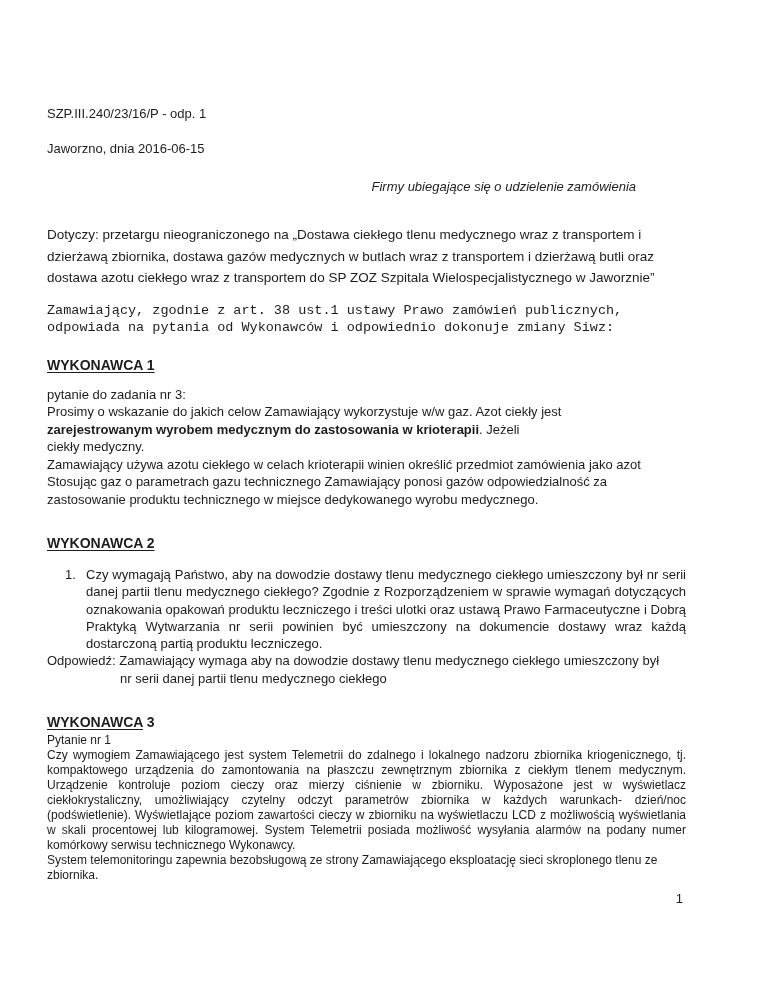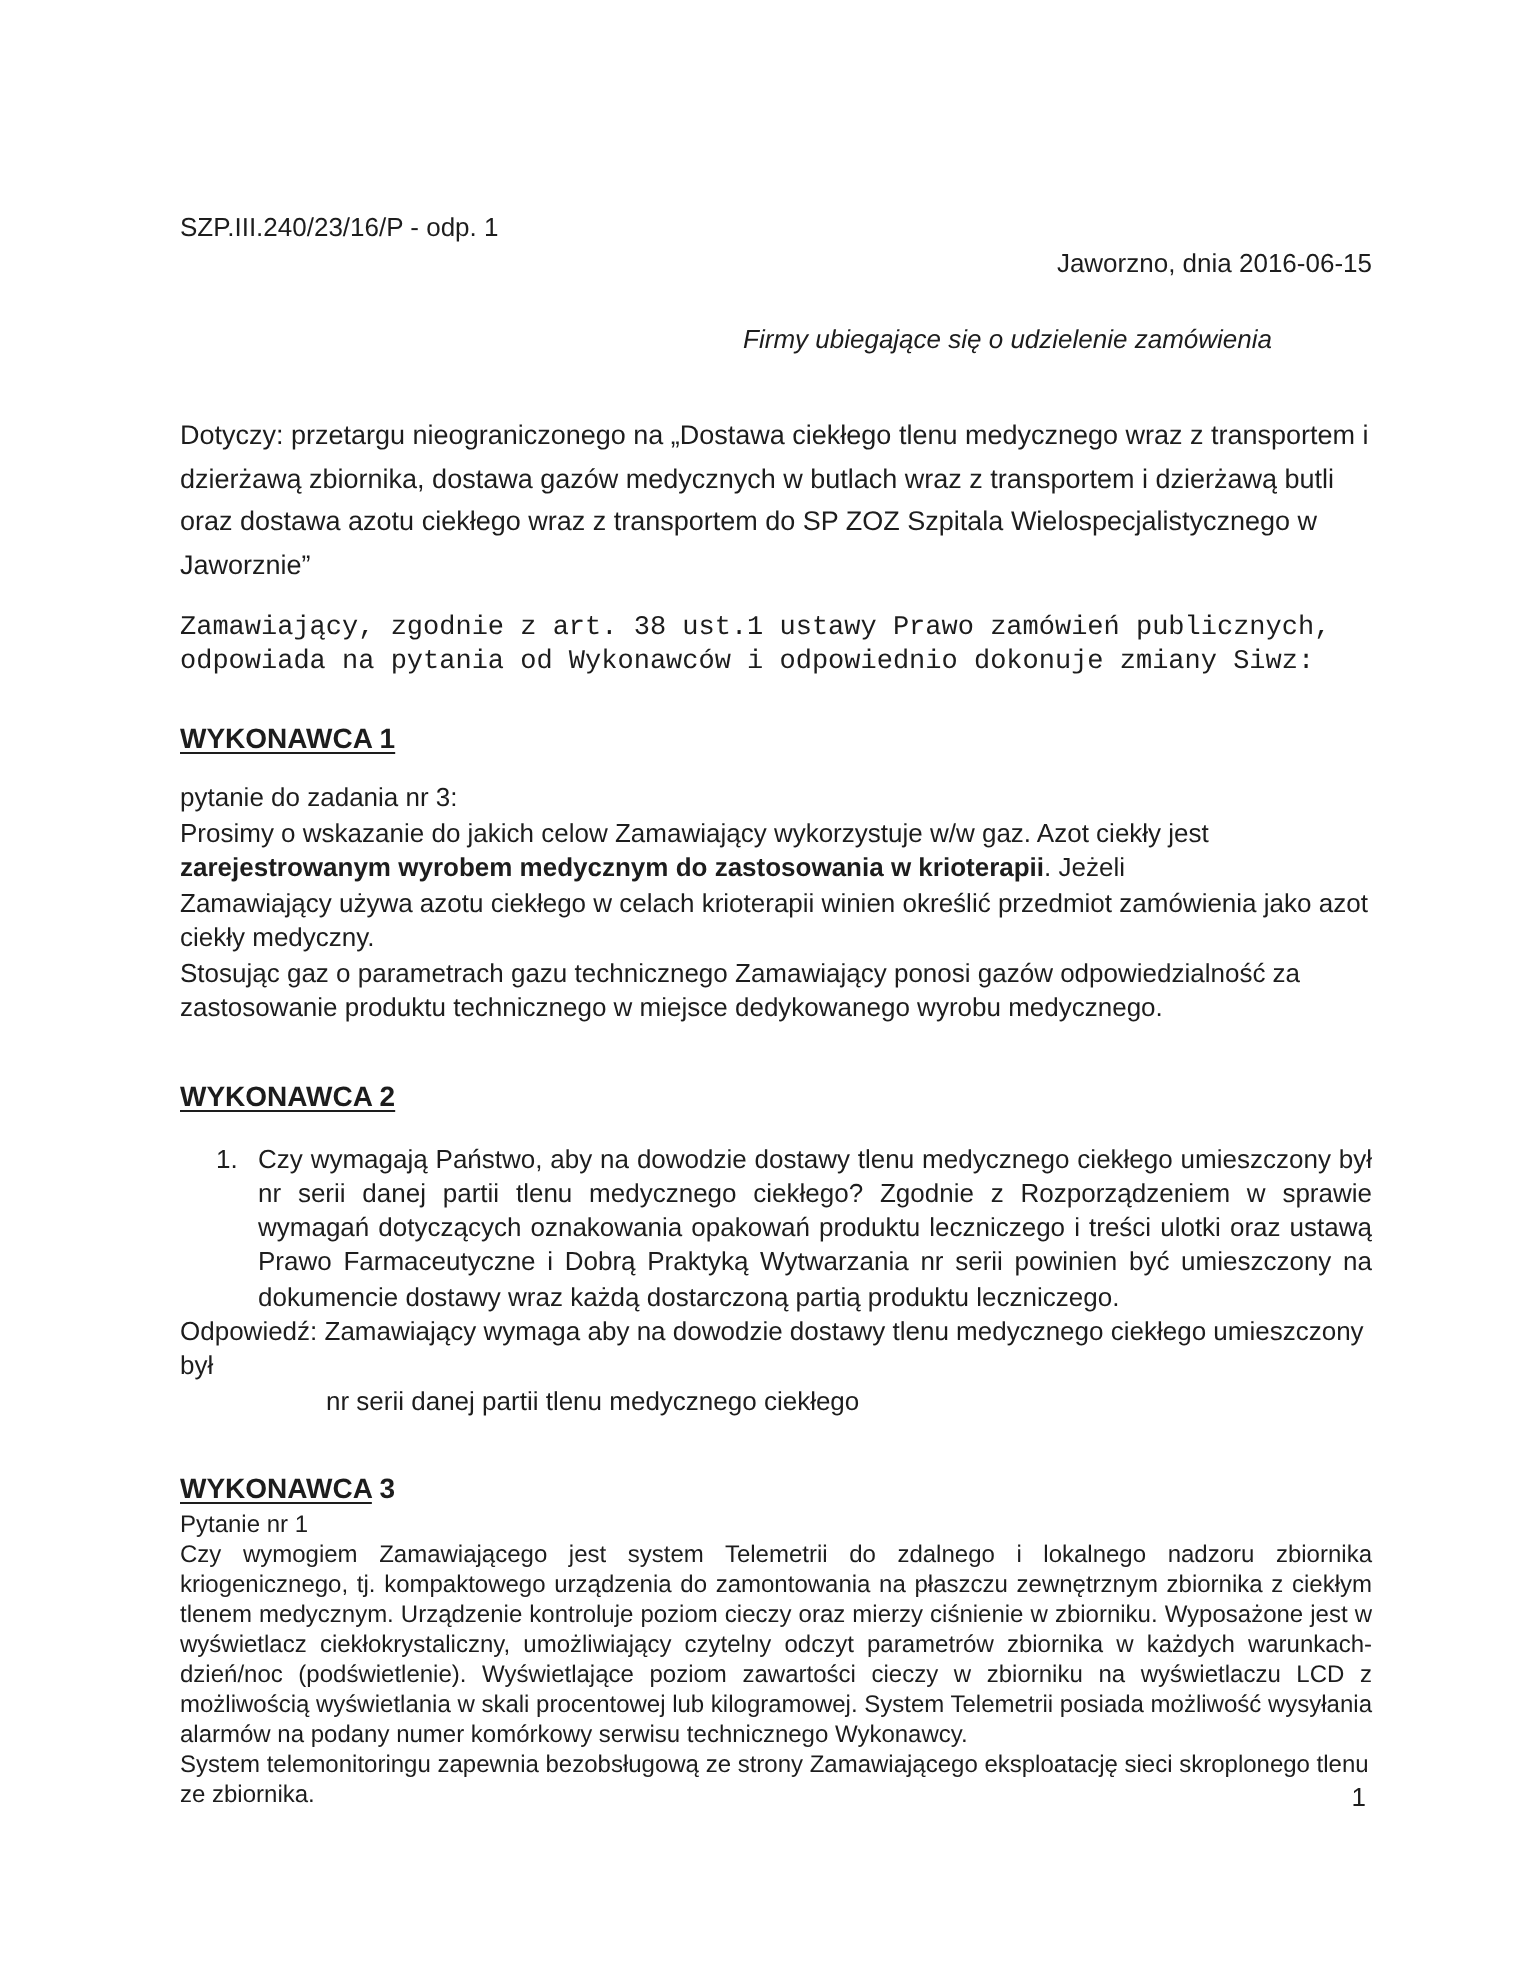--- a/index.html
+++ b/index.html
@@ -7,25 +7,25 @@
     width: 768px; height: 994px;
     background: #ffffff;
     color: #1d1d1d;
     font-family: "Liberation Sans", sans-serif;
     overflow: hidden;
     position: relative;
   }
   .page {
     box-sizing: border-box;
     width: 768px; height: 994px;
-    padding: 105px 82px 0 90px;
+    padding: 105px 82px 0 47px;
     position: relative;
   }
   .ref-line   { font-size: 13px; line-height: 17px; }
-  .date-line  { font-size: 13px; line-height: 17px; text-align: right; margin-top: 1px; }
+  .date-line  { font-size: 13px; line-height: 17px; text-align: left; margin-top: 18px; }
   .addressee  { font-size: 13px; font-style: italic; text-align: right;
                 padding-right: 50px; margin-top: 22px; }
   .subject    { font-size: 13.5px; line-height: 21.5px; margin-top: 30px; }
   .intro      { font-size: 13.5px; line-height: 17px; margin-top: 13px; font-family: Liberation Mono, monospace; }
 
   .sec-heading { font-size: 14px; font-weight: bold; line-height: 18px; }
   .u { text-decoration: underline; text-underline-offset: 2px; text-align: center; }
 
   .w1 { margin-top: 20px; }
   .w1 .q-label { font-size: 13px; line-height: 17.5px; margin-top: 12px; }
@@ -60,22 +60,22 @@
   <div class="addressee">Firmy ubiegające się o udzielenie zamówienia</div>
 
   <div class="subject">Dotyczy: przetargu nieograniczonego na „Dostawa ciekłego tlenu medycznego wraz z transportem  i dzierżawą zbiornika, dostawa gazów medycznych w butlach wraz z transportem  i dzierżawą butli oraz dostawa azotu ciekłego wraz z transportem do  SP ZOZ  Szpitala Wielospecjalistycznego w Jaworznie”</div>
   <div class="intro">Zamawiający, zgodnie z art. 38 ust.1 ustawy Prawo zamówień publicznych, odpowiada na pytania od Wykonawców  i odpowiednio dokonuje zmiany Siwz:</div>
 
   <div class="w1">
     <div class="sec-heading"><span class="u">WYKONAWCA 1</span></div>
     <div class="q-label">pytanie do zadania nr 3:</div>
     <div class="q-line">Prosimy o wskazanie do jakich celow Zamawiający wykorzystuje w/w gaz. Azot ciekły jest</div>
     <div class="q-line"><b>zarejestrowanym wyrobem medycznym do zastosowania w krioterapii</b><span>. Jeżeli</span></div>
+    <div class="q-line">ciekły medyczny.</div>
     <div class="q-line">Zamawiający używa azotu ciekłego w celach krioterapii winien określić przedmiot zamówienia jako azot</div>
-    <div class="q-line">ciekły medyczny.</div>
     <div class="q-line">Stosując gaz o parametrach gazu technicznego Zamawiający ponosi gazów odpowiedzialność za</div>
     <div class="q-line">zastosowanie produktu technicznego w miejsce dedykowanego wyrobu medycznego.</div>
   </div>
 
   <div class="w2">
     <div class="sec-heading"><span class="u">WYKONAWCA 2</span></div>
     <div class="list-item">
       <span class="num">1.</span>
       <div class="item-text">Czy wymagają Państwo, aby na dowodzie dostawy tlenu medycznego ciekłego umieszczony był nr serii danej partii tlenu medycznego ciekłego? Zgodnie z Rozporządzeniem w sprawie wymagań dotyczących oznakowania opakowań produktu leczniczego i treści ulotki oraz ustawą Prawo Farmaceutyczne i Dobrą Praktyką Wytwarzania nr serii powinien być umieszczony na dokumencie dostawy wraz każdą dostarczoną partią produktu leczniczego.</div>
     </div>

